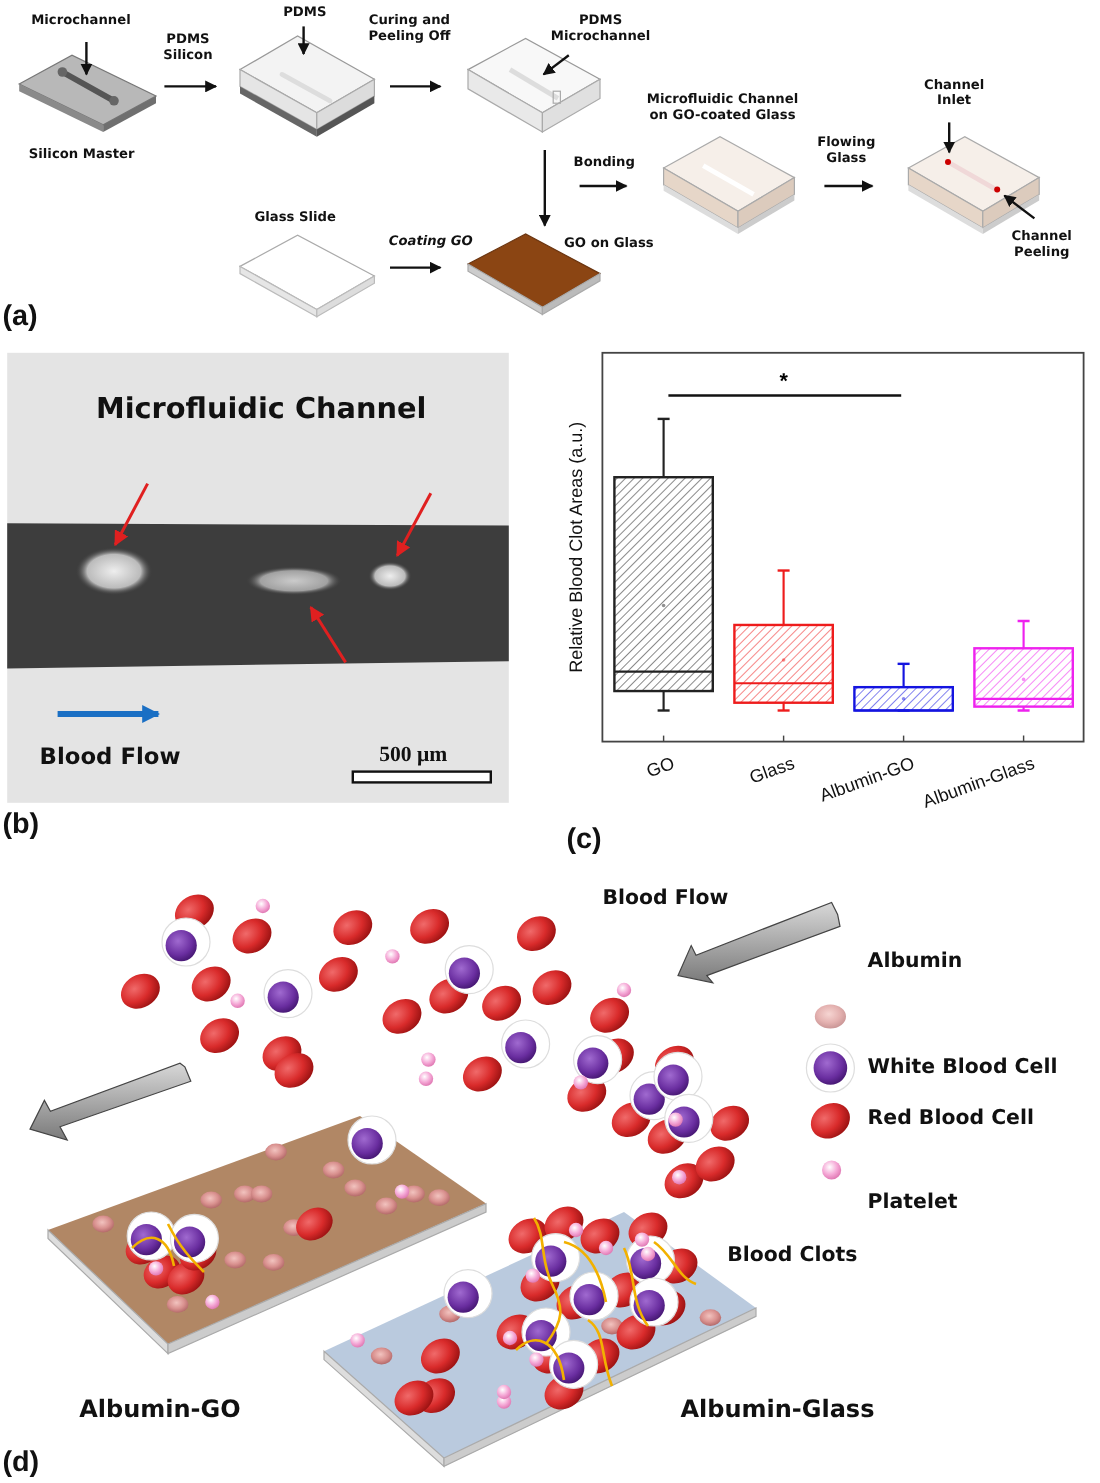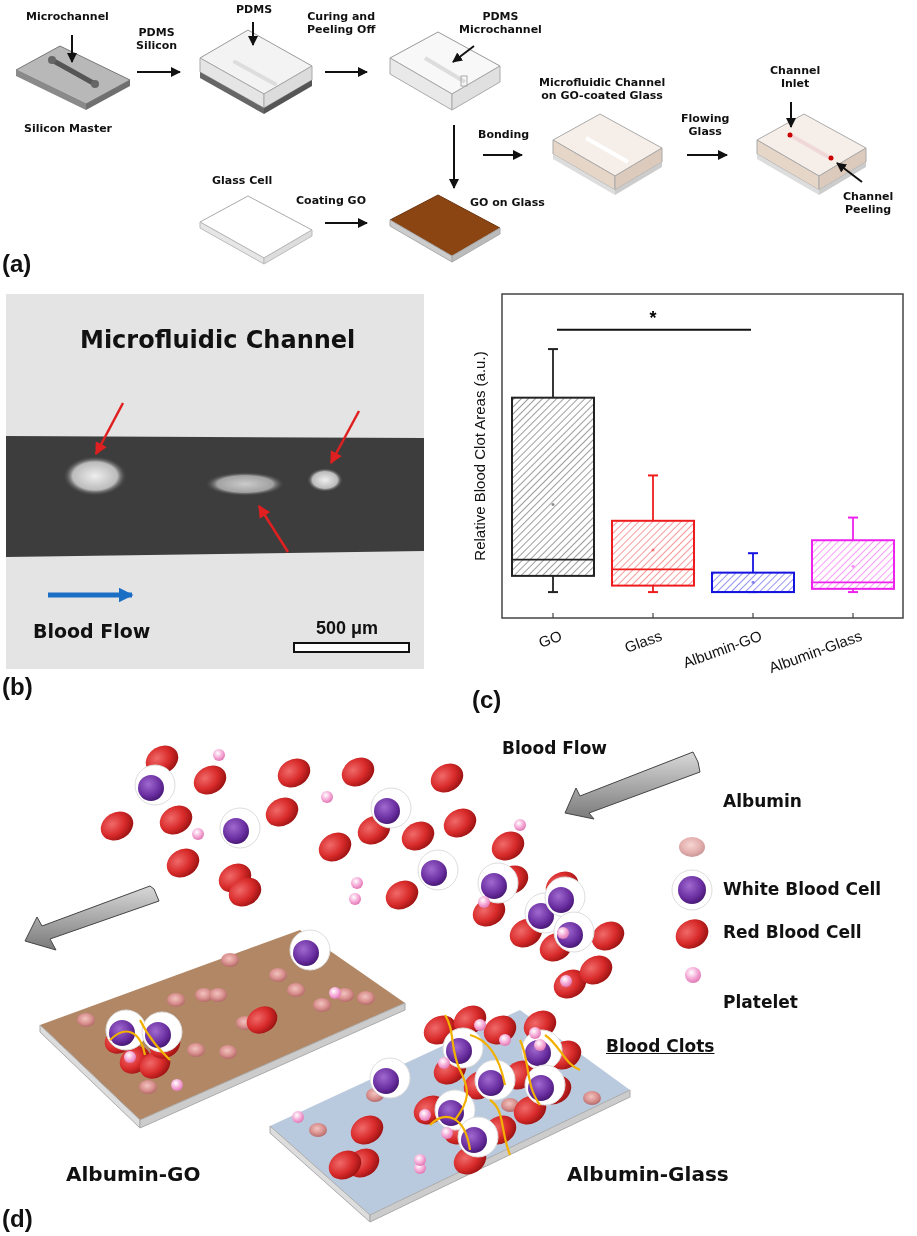--- a/index.html
+++ b/index.html
@@ -103,22 +103,22 @@
   </div>
   <div class="lbl" style="left:236px;top:3px;">PDMS</div>
   <div class="lbl" style="left:307px;top:10px;">
     <div>Curing and</div>
     <div>Peeling Off</div>
   </div>
   <div class="lbl" style="left:459px;top:10px;">
     <div>PDMS</div>
     <div>Microchannel</div>
   </div>
-  <div class="lbl" style="left:212px;top:174px;">Glass Cell</div>
-  <div class="lbl" style="left:296px;top:194px;">Coating GO</div>
+  <div class="lbl" style="left:212px;top:174px;">Glass Slide</div>
+  <div class="lbl" style="left:324px;top:194px;font-style:italic;">Coating GO</div>
   <div class="lbl" style="left:470px;top:196px;">GO on Glass</div>
   <div class="lbl" style="left:478px;top:128px;">Bonding</div>
   <div class="lbl" style="left:539px;top:76px;">
     <div>Microfluidic Channel</div>
     <div>on GO-coated Glass</div>
   </div>
   <div class="lbl" style="left:681px;top:112px;">
     <div>Flowing</div>
     <div>Glass</div>
   </div>
@@ -154,21 +154,21 @@
     <ellipse cx="245" cy="484" rx="40" ry="12" fill="url(#clot)" opacity="0.8"></ellipse>
     <ellipse cx="325" cy="480" rx="18" ry="12" fill="url(#clot)"></ellipse>
     <line x1="123" y1="403" x2="96" y2="454" stroke="#e02020" stroke-width="2.5" marker-end="url(#rah)"></line>
     <line x1="359" y1="411" x2="331" y2="463" stroke="#e02020" stroke-width="2.5" marker-end="url(#rah)"></line>
     <line x1="288" y1="552" x2="259" y2="506" stroke="#e02020" stroke-width="2.5" marker-end="url(#rah)"></line>
     <line x1="48" y1="595" x2="132" y2="595" stroke="#1a6fc4" stroke-width="5" marker-end="url(#bah)"></line>
     <rect x="294" y="643" width="115" height="9" fill="#fff" stroke="#111" stroke-width="2"></rect>
   </svg>
   <div class="micro-title" style="left:80px;top:326px;">Microfluidic Channel</div>
   <div class="abs" style="left:33px;top:620px;font-weight:bold;font-size:19px;font-family:'DejaVu Sans',sans-serif;">Blood Flow</div>
-  <div class="abs" style="left:316px;top:618px;font-weight:bold;font-size:18px;font-family:Liberation Sans, sans-serif;">500 μm</div>
+  <div class="abs" style="left:316px;top:618px;font-weight:bold;font-size:18px;font-family:Liberation Serif, serif;">500 μm</div>
   <div class="panel-letter" style="left:2px;top:673px;">(b)</div>
 </div>
 
 <div>
   <svg id="boxchart" width="917" height="720">
     <defs>
       <pattern id="hatch-0" width="5" height="5" patternUnits="userSpaceOnUse" patternTransform="rotate(45)">
           <line x1="0" y1="0" x2="0" y2="5" stroke="#222" stroke-width="1.2" opacity="0.75"></line>
         </pattern>
       <pattern id="hatch-1" width="5" height="5" patternUnits="userSpaceOnUse" patternTransform="rotate(45)">
@@ -427,17 +427,17 @@
       <circle cx="693" cy="975" r="8" fill="url(#pltG)"></circle>
     </g>
   </svg>
 
   <div class="legend-txt" style="left:723px;top:791px;">Albumin</div>
   <div class="legend-txt" style="left:723px;top:879px;">White Blood Cell</div>
   <div class="legend-txt" style="left:723px;top:922px;">Red Blood Cell</div>
   <div class="legend-txt" style="left:723px;top:992px;">Platelet</div>
 
   <div class="legend-txt" style="left:502px;top:738px;">Blood Flow</div>
-  <div class="legend-txt" style="left:606px;top:1036px;text-decoration:underline;">Blood Clots</div>
+  <div class="legend-txt" style="left:606px;top:1036px;">Blood Clots</div>
   <div class="big-lbl" style="left:66px;top:1162px;">Albumin-GO</div>
   <div class="big-lbl" style="left:567px;top:1162px;">Albumin-Glass</div>
   <div class="panel-letter" style="left:2px;top:1205px;">(d)</div>
 </div>
 
 </body></html>

